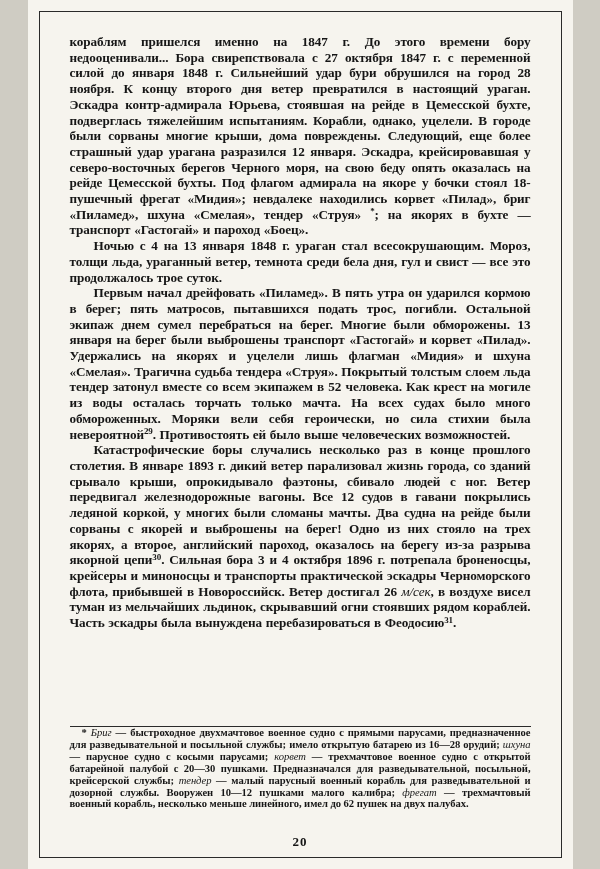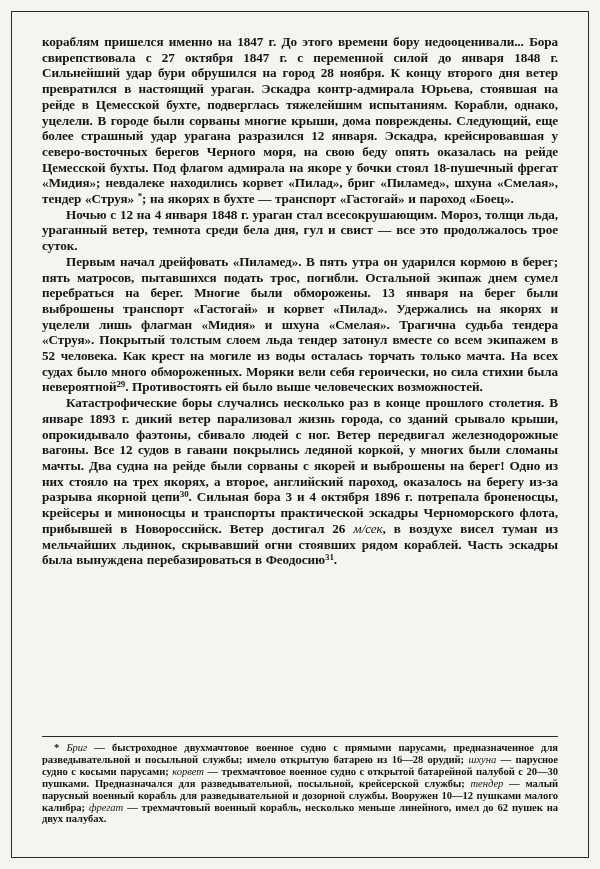--- a/index.html
+++ b/index.html
@@ -1,19 +1,19 @@
 <!DOCTYPE html>
 <html lang="ru"><head>
 <meta charset="utf-8">
 <style>
   * { box-sizing: border-box; }
   html, body { margin: 0; padding: 0; }
   body { background: #cfccc3; }
   .page {
-    width: 600px; height: 869px;
+    width: 545px; height: 869px;
     margin: 0 auto;
     background: #f6f4ee;
     position: relative;
     overflow: hidden;
     font-family: "Liberation Serif", "DejaVu Serif", serif;
     color: #161616;
   }
   .frame {
     position: absolute;
     left: 11px; top: 11px; right: 11px; bottom: 11px;
@@ -39,23 +39,22 @@
   sup.fn {
     font-size: 9px;
     line-height: 0;
     vertical-align: baseline;
     position: relative;
     top: -4.5px;
     font-weight: bold;
   }
   em { font-style: italic; font-weight: normal; }
   .footnote {
-    margin-top: 16px;
+    margin-top: 6px;
     border-top: 1.4px solid #2a2a2a;
-    padding-top: 5px;
   }
   .footnote p {
     margin: 0;
     text-indent: 12px;
     text-align: justify;
     font-size: 10.6px;
     line-height: 11.9px;
     font-weight: bold;
     letter-spacing: -0.05px;
     hyphens: auto;
@@ -70,21 +69,22 @@
   }
 </style>
 </head>
 <body>
 
 <div class="page">
   <div class="frame"></div>
   <div class="content">
     <div class="body-text" id="body-text">
         <p class="para"><span>кораблям пришелся именно на 1847 г. До этого времени бору недооценивали... Бора свирепствовала с 27 октября 1847 г. с переменной силой до января 1848 г. Сильнейший удар бури обрушился на город 28 ноября. К концу второго дня ветер превратился в настоящий ураган. Эскадра контр-адмирала Юрьева, стоявшая на рейде в Цемесской бухте, подверглась тяжелейшим испытаниям. Корабли, однако, уцелели. В городе были сорваны многие крыши, дома повреждены. Следующий, еще более страшный удар урагана разразился 12 января. Эскадра, крейсировавшая у северо-восточных берегов Черного моря, на свою беду опять оказалась на рейде Цемесской бухты. Под флагом адмирала на якоре у бочки стоял 18-пушечный фрегат «Мидия»; невдалеке находились корвет «Пилад», бриг «Пиламед», шхуна «Смелая», тендер «Струя» </span><sup class="fn">*</sup><span>; на якорях в бухте — транспорт «Гастогай» и пароход «Боец».</span></p>
-        <p class="para indent"><span>Ночью с 12 на 4 января 1848 г. ураган стал всесокрушающим. Мороз, толщи льда, ураганный ветер, темнота среди бела дня, гул и свист — все это продолжалось трое суток.</span></p>
+        <p class="para indent"><span>Ночью с 4 на 13 января 1848 г. ураган стал всесокрушающим. Мороз, толщи льда, ураганный ветер, темнота среди бела дня, гул и свист — все это продолжалось трое суток.</span></p>
         <p class="para indent"><span>Первым начал дрейфовать «Пиламед». В пять утра он ударился кормою в берег; пять матросов, пытавшихся подать трос, погибли. Остальной экипаж днем сумел перебраться на берег. Многие были обморожены. 13 января на берег были выброшены транспорт «Гастогай» и корвет «Пилад». Удержались на якорях и уцелели лишь флагман «Мидия» и шхуна «Смелая». Трагична судьба тендера «Струя». Покрытый толстым слоем льда тендер затонул вместе со всем экипажем в 52 человека. Как крест на могиле из воды осталась торчать только мачта. На всех судах было много обмороженных. Моряки вели себя героически, но сила стихии была невероятной</span><sup class="fn">29</sup><span>. Противостоять ей было выше человеческих возможностей.</span></p>
         <p class="para indent"><span>Катастрофические боры случались несколько раз в конце прошлого столетия. В январе 1893 г. дикий ветер парализовал жизнь города, со зданий срывало крыши, опрокидывало фаэтоны, сбивало людей с ног. Ветер передвигал железнодорожные вагоны. Все 12 судов в гавани покрылись ледяной коркой, у многих были сломаны мачты. Два судна на рейде были сорваны с якорей и выброшены на берег! Одно из них стояло на трех якорях, а второе, английский пароход, оказалось на берегу из-за разрыва якорной цепи</span><sup class="fn">30</sup><span>. Сильная бора 3 и 4 октября 1896 г. потрепала броненосцы, крейсеры и миноносцы и транспорты практической эскадры Черноморского флота, прибывшей в Новороссийск. Ветер достигал 26 </span><em>м/сек</em><span>, в воздухе висел туман из мельчайших льдинок, скрывавший огни стоявших рядом кораблей. Часть эскадры была вынуждена перебазироваться в Феодосию</span><sup class="fn">31</sup><span>.</span></p>
       </div>
     <div class="footnote">
       <p id="footnote-text"><span>* </span><em>Бриг</em><span> — быстроходное двухмачтовое военное судно с прямыми парусами, предназначенное для разведывательной и посыльной службы; имело открытую батарею из 16—28 орудий; </span><em>шхуна</em><span> — парусное судно с косыми парусами; </span><em>корвет</em><span> — трехмачтовое военное судно с открытой батарейной палубой с 20—30 пушками. Предназначался для разведывательной, посыльной, крейсерской службы; </span><em>тендер</em><span> — малый парусный военный корабль для разведывательной и дозорной службы. Вооружен 10—12 пушками малого калибра; </span><em>фрегат</em><span> — трехмачтовый военный корабль, несколько меньше линейного, имел до 62 пушек на двух палубах.</span></p>
     </div>
   </div>
+  <div class="page-number">20</div>
 </div>
 
 </body></html>

